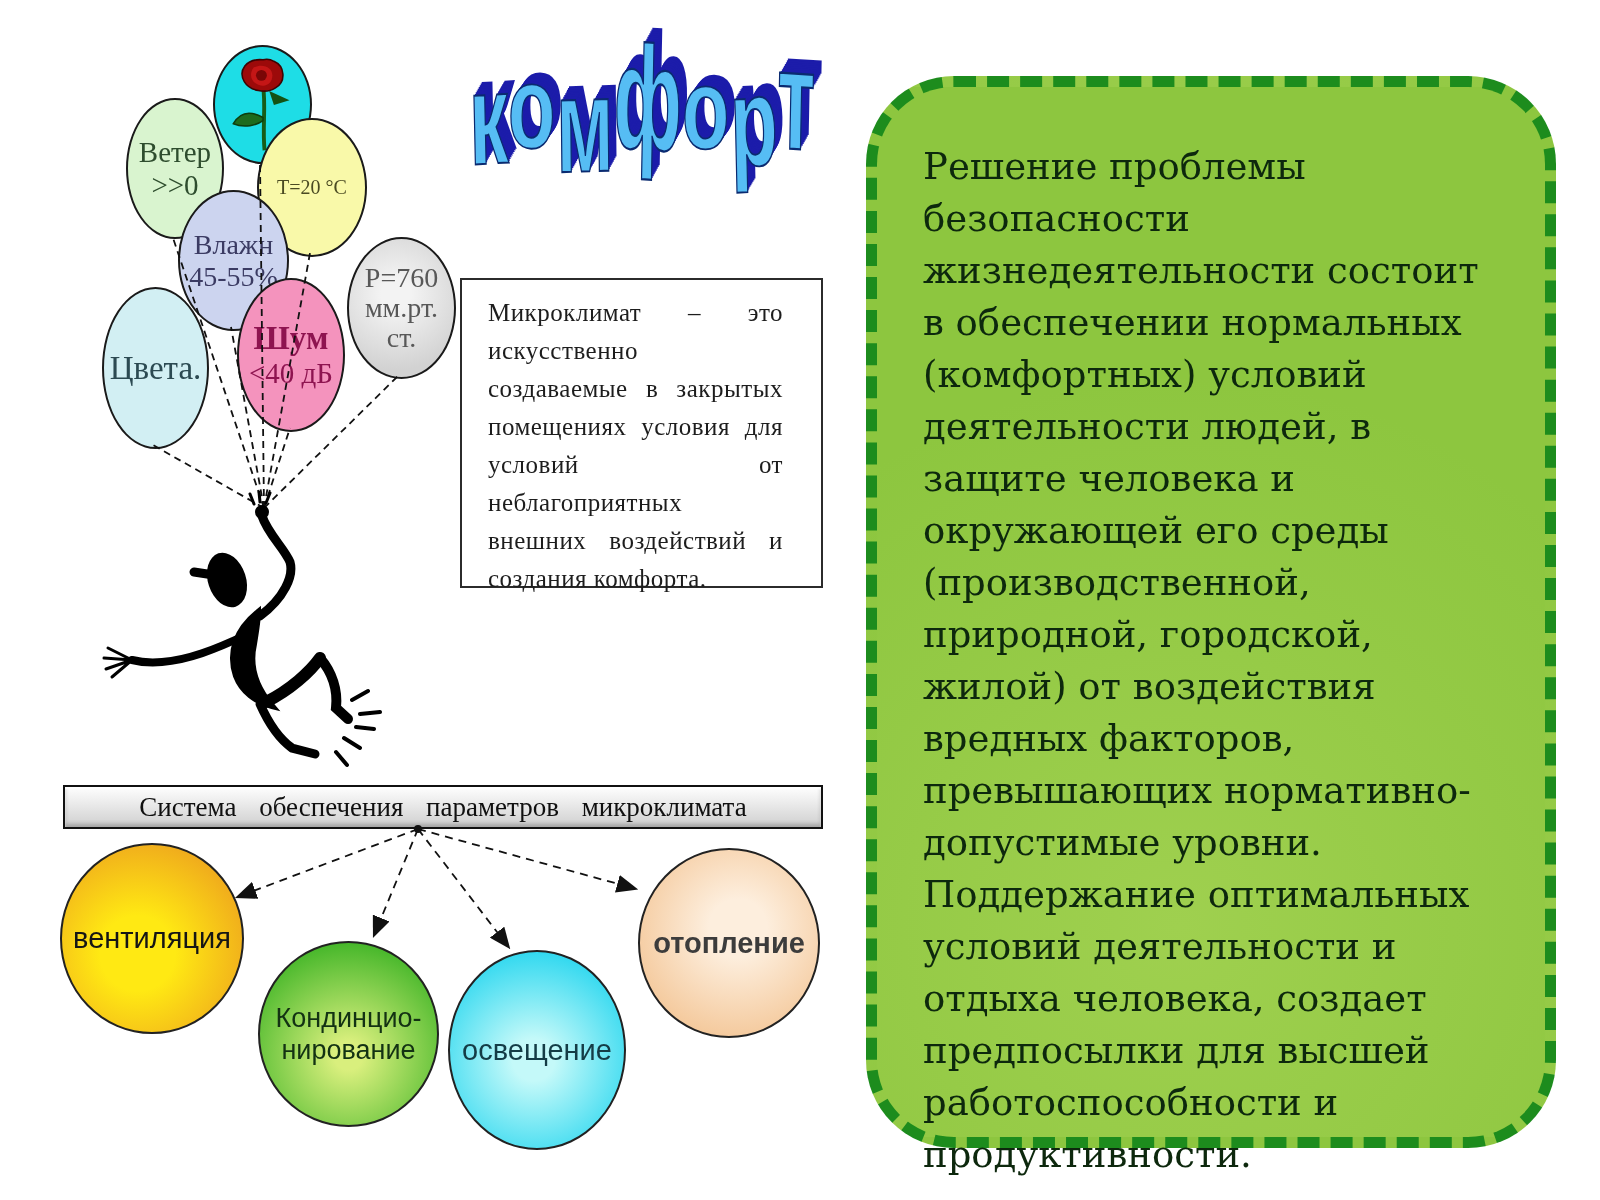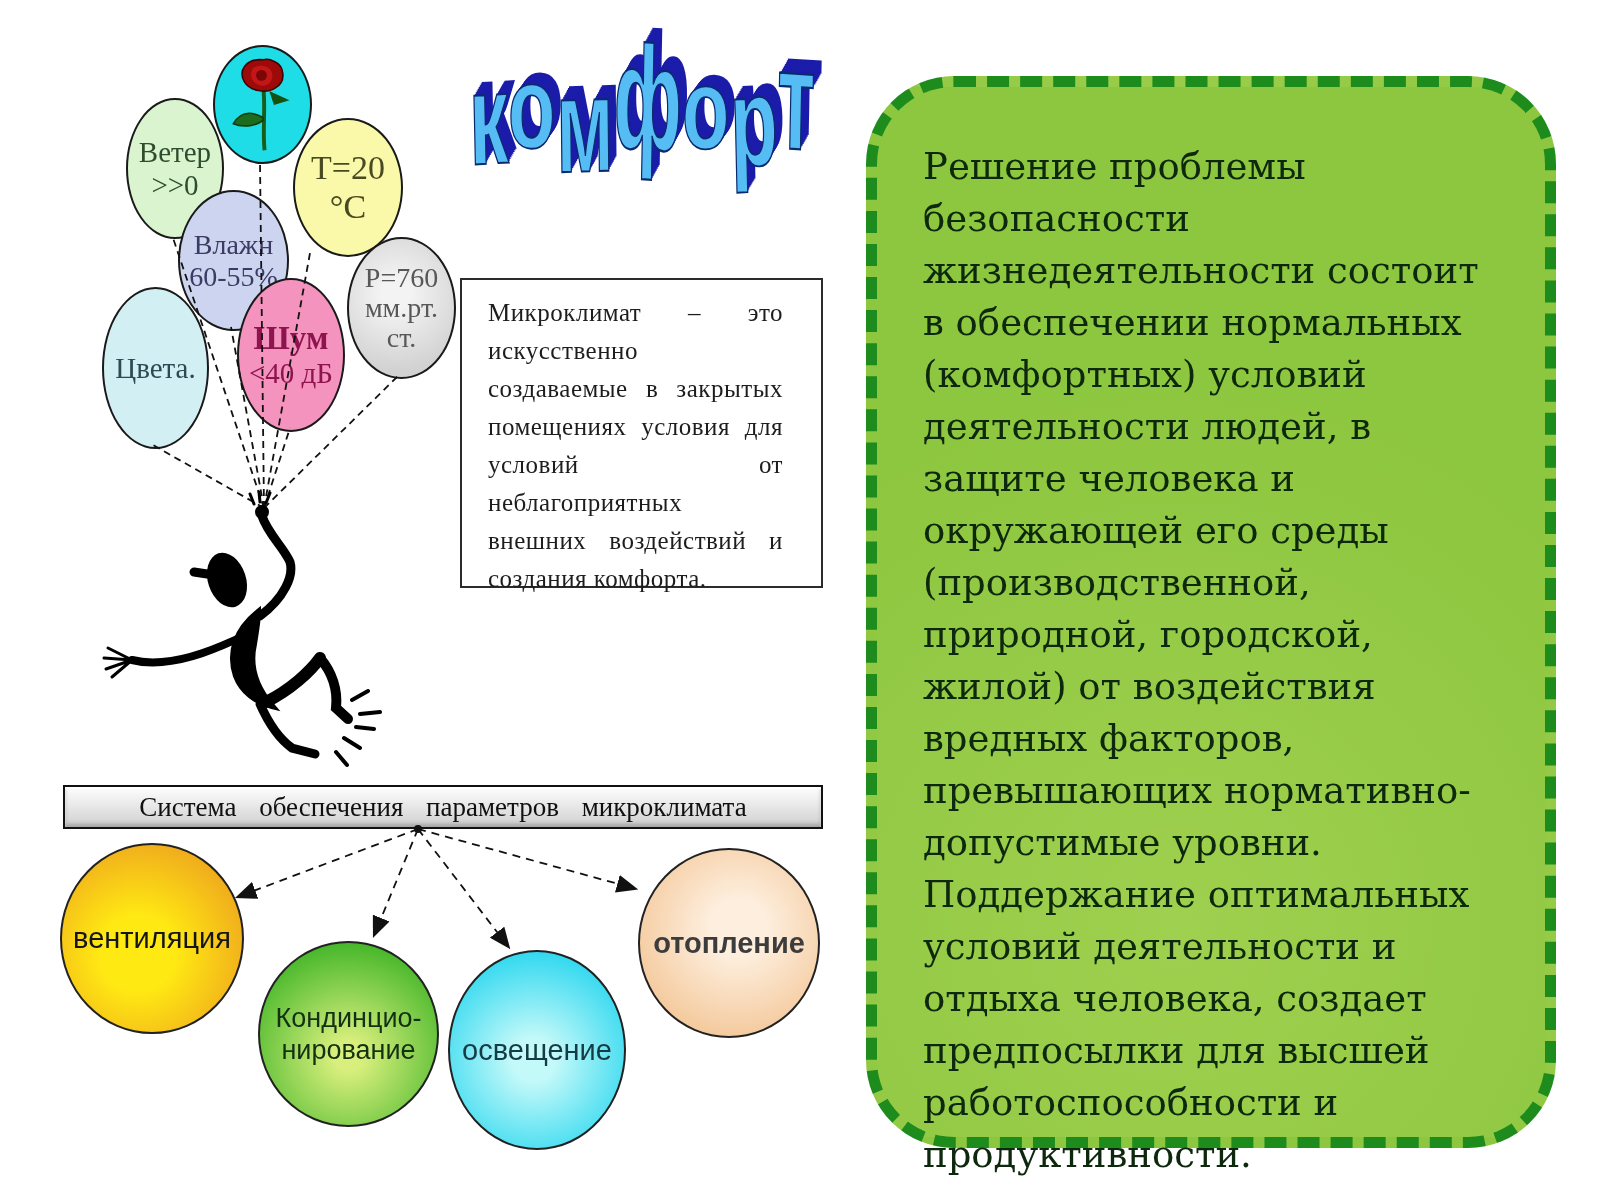--- a/index.html
+++ b/index.html
@@ -7,30 +7,30 @@
           font-family:"Liberation Serif",serif;}
 
   
   .balloon{position:absolute;border:2px solid #1a1a1a;border-radius:50%;
            display:flex;align-items:center;justify-content:center;text-align:center;
            white-space:pre-line;line-height:1.12;}
   .b-rose     {left:213px;top:45px;width:95px;height:115px;background:var(--rose-balloon);z-index:12;}
   .b-wind     {left:126px;top:98px;width:94px;height:137px;background:var(--wind-balloon);z-index:11;
                color:#2e4d2e;font-size:29px;}
   .b-temp     {left:257px;top:118px;width:106px;height:135px;background:var(--temp-balloon);z-index:13;
-               color:#4a4a22;font-size:34px;margin-left:36px;}
+               color:#4a4a22;font-size:20px;}
   .b-humid    {left:178px;top:190px;width:107px;height:137px;background:var(--humid-balloon);z-index:14;
                color:#3b3b63;font-size:28px;}
   .b-press    {left:347px;top:237px;width:105px;height:138px;z-index:15;
                background:radial-gradient(circle at 45% 40%, #f3f3f3 15%, var(--pressure-balloon) 75%);
                color:#585858;font-size:28px;line-height:1.08;}
   .b-noise    {left:237px;top:278px;width:104px;height:150px;background:var(--noise-balloon);z-index:16;
                color:var(--noise-text);font-size:28px;flex-direction:column;}
   .b-colors   {left:102px;top:287px;width:103px;height:158px;background:var(--colors-balloon);z-index:16;
-               color:#2c4a52;font-size:29px;}
+               color:#2c4a52;font-size:33px;}
   .noise-title{font-weight:bold;font-size:33px;}
   .noise-value{font-size:29px;}
 
   
   .title-wrap{position:absolute;left:460px;top:50px;width:365px;height:140px;z-index:2;text-align:center;}
   .title-row{display:inline-block;transform:scaleY(1.45);transform-origin:50% 20%;}
   .title-row span{display:inline-block;font-family:"Liberation Sans",sans-serif;font-weight:bold;
       font-size:78px;color:var(--title-face);-webkit-text-stroke:1.2px #0a2a70;
       text-shadow:1px -1px 0 var(--title-depth),2px -2px 0 var(--title-depth),3px -3px 0 var(--title-depth),
                   4px -4px 0 var(--title-depth),5px -5px 0 var(--title-depth),6px -6px 0 var(--title-depth),
@@ -92,21 +92,21 @@
       <path d="M52,122 C49,92 54,64 50,40" stroke="#175c17" stroke-width="5" fill="none"></path>
       <path d="M50,80 C32,70 20,74 12,88 C26,94 42,90 50,84 Z" fill="#1d6b1d" stroke="#0d3d0d" stroke-width="2"></path>
       <path d="M58,46 L84,58 L64,64 Z" fill="#145214"></path>
       <path d="M50,6 C28,4 18,20 26,34 C33,46 54,50 66,42 C80,34 78,14 64,8 C59,5 54,5 50,6 Z" fill="#9c0a0a" stroke="#3d0202" stroke-width="2"></path>
       <path d="M38,16 C32,24 34,34 44,38 C54,42 62,36 62,26 C62,16 50,10 38,16 Z" fill="#c41616"></path>
       <circle cx="48" cy="26" r="7" fill="#7a0606"></circle>
     </svg>
   </div>
   <div class="balloon b-temp">Т=20 °С</div>
   <div class="balloon b-humid">Влажн
-60-55%</div>
+45-55%</div>
   <div class="balloon b-press">Р=760
 мм.рт.
 ст.</div>
   <div class="balloon b-noise">
     <span class="noise-title">Шум</span>
     <span class="noise-value">&lt;40 дБ</span>
   </div>
   <div class="balloon b-colors">Цвета.</div>
 
   <div class="title-wrap">

